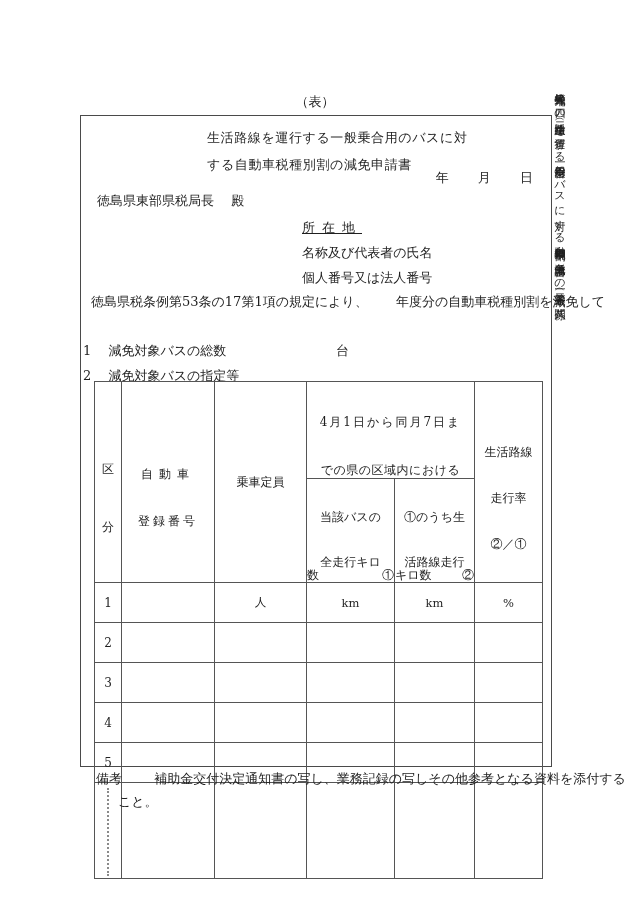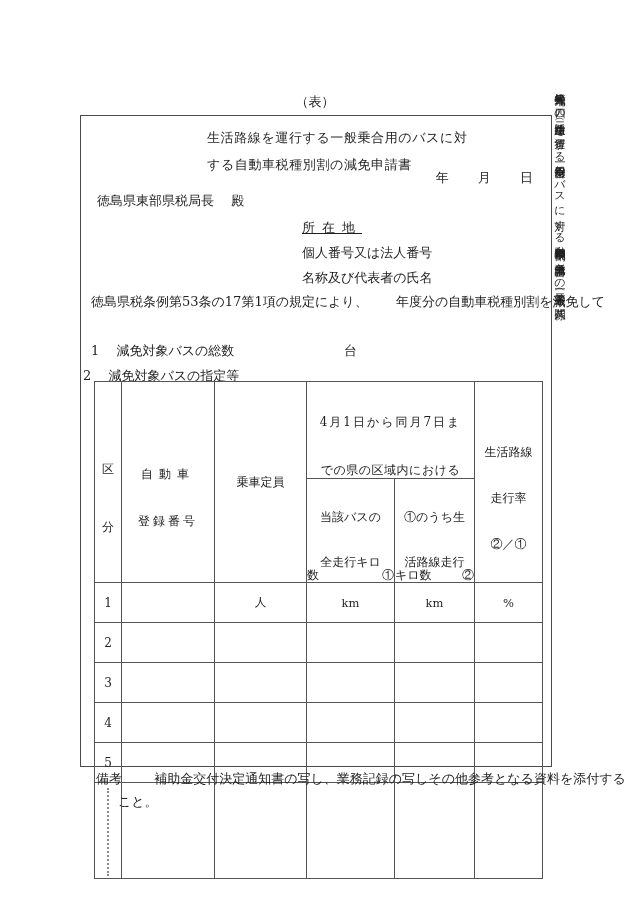--- a/index.html
+++ b/index.html
@@ -22,21 +22,21 @@
   .date-label{display:inline-block;margin-left:25px;}
   .date-label:first-child{margin-left:0;}
   .addressee{position:absolute;left:16px;top:76px;}
   .honorific{margin-left:13px;}
   .applicant{position:absolute;left:221px;top:99px;line-height:25px;}
   .spaced{letter-spacing:7px;text-decoration:underline;}
   .body-line1{position:absolute;left:10px;top:177px;white-space:nowrap;}
   .gap-b{margin-left:28px;}
   .body-line2{position:absolute;left:2px;top:202px;}
   .item{position:absolute;left:2px;width:460px;}
-  .item-1{top:226px;margin-left:8px;}
+  .item-1{top:226px;}
   .item-2{top:251px;}
   .item-label{margin-left:13px;}
   .item-unit{position:absolute;left:253px;top:0;}
   
   table.main{
     position:absolute;left:13px;top:265px;width:448px;
     border-collapse:collapse;table-layout:fixed;font-size:12px;
   }
   table.main th,table.main td{
     border:1px solid #555555;padding:0;font-weight:normal;
@@ -82,22 +82,22 @@
       <span class="date-label">日</span>
     </div>
 
     <div class="addressee">
       <span>徳島県東部県税局長</span>
       <span class="honorific">殿</span>
     </div>
 
     <div class="applicant">
       <div class="spaced">所在地</div>
+      <div>名称及び代表者の氏名</div>
       <div>個人番号又は法人番号</div>
-      <div>名称及び代表者の氏名</div>
     </div>
 
     <div class="body-line1">
       <span>徳島県税条例第53条の17第1項の規定により、</span><span class="gap-b">年度分の自動車税種別割を減免して</span>
     </div>
 
     <div class="item item-1">
       <span>1</span>
       <span class="item-label">減免対象バスの総数</span>
       <span class="item-unit">台</span>

